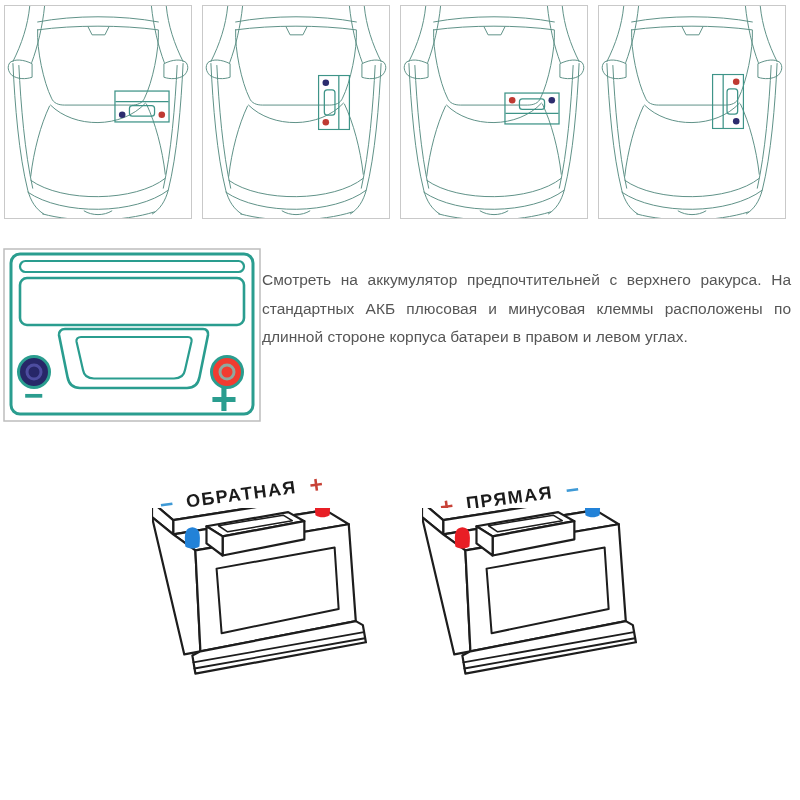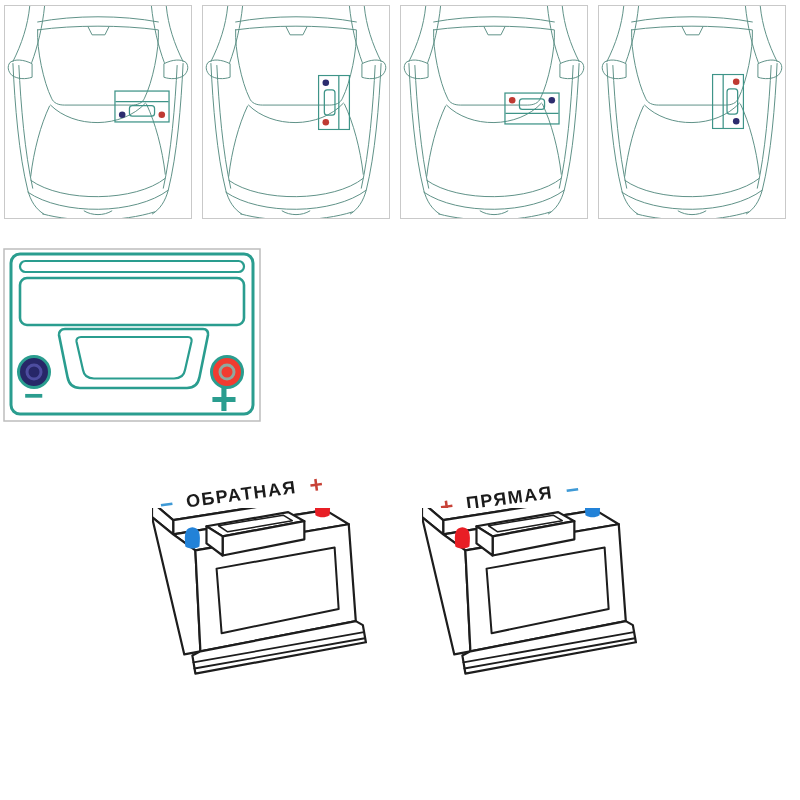--- a/index.html
+++ b/index.html
@@ -151,20 +151,21 @@
     <path class="tb" stroke-width="2.6" d="M62,81 L200,81 C204,81 205.5,84 205,87 L196.5,129 C195,137 190,140 184,140 L77,140 C71,140 66,137 64.5,129 L56,87 C55.5,84 58,81 62,81 Z"></path>
     <path class="tb" stroke-width="2.2" d="M78,89 L185,89 C188,89 189,91 188.5,93.5 L182,122 C181,128 177,130.5 171,130.5 L91,130.5 C85,130.5 81,128 80,122 L73.5,93.5 C73,91 75,89 78,89 Z"></path>
     <circle cx="31" cy="124" r="15.5" fill="#272768" stroke="#2a9d8f" stroke-width="3"></circle>
     <circle cx="31" cy="124" r="7" fill="none" stroke="#4d4da0" stroke-width="3"></circle>
     <circle cx="224" cy="124" r="15.5" fill="#f23b30" stroke="#2a9d8f" stroke-width="3"></circle>
     <circle cx="224" cy="124" r="7" fill="none" stroke="#8fa89f" stroke-width="3"></circle>
     <text x="31" y="159" text-anchor="middle" font-size="34" font-weight="bold" fill="#2a9d8f">−</text>
     <text x="221" y="167" text-anchor="middle" font-size="46" font-weight="bold" fill="#2a9d8f">+</text>
   </svg>
 
+  <div class="info-text">Смотреть на аккумулятор предпочтительней с верхнего ракурса. На стандартных АКБ плюсовая и минусовая клеммы расположены по длинной стороне корпуса батареи в правом и левом углах.</div>
 
   <div class="figure fig-reverse">
     <div class="fig-label">
       <span class="sign blue">−</span>
       <span>ОБРАТНАЯ</span>
       <span class="sign red">+</span>
     </div>
     <svg class="fig-svg" viewBox="6 34 224 204">
         <use href="#batt3d"></use>
       </svg>

